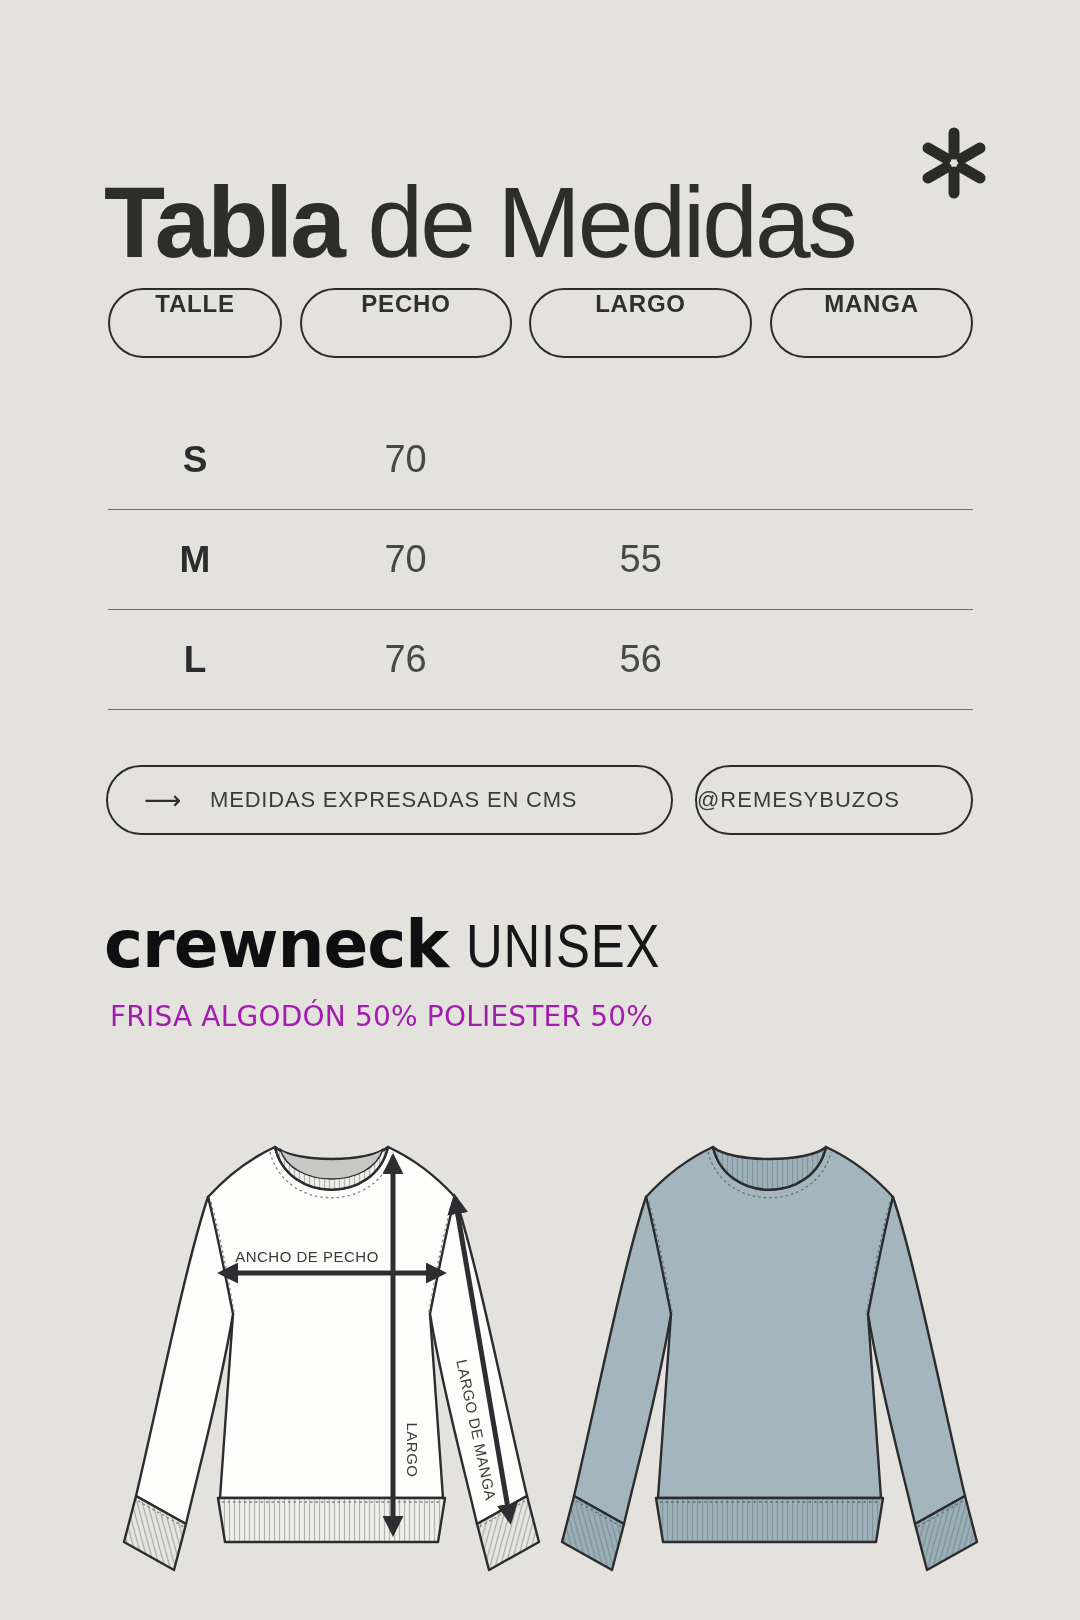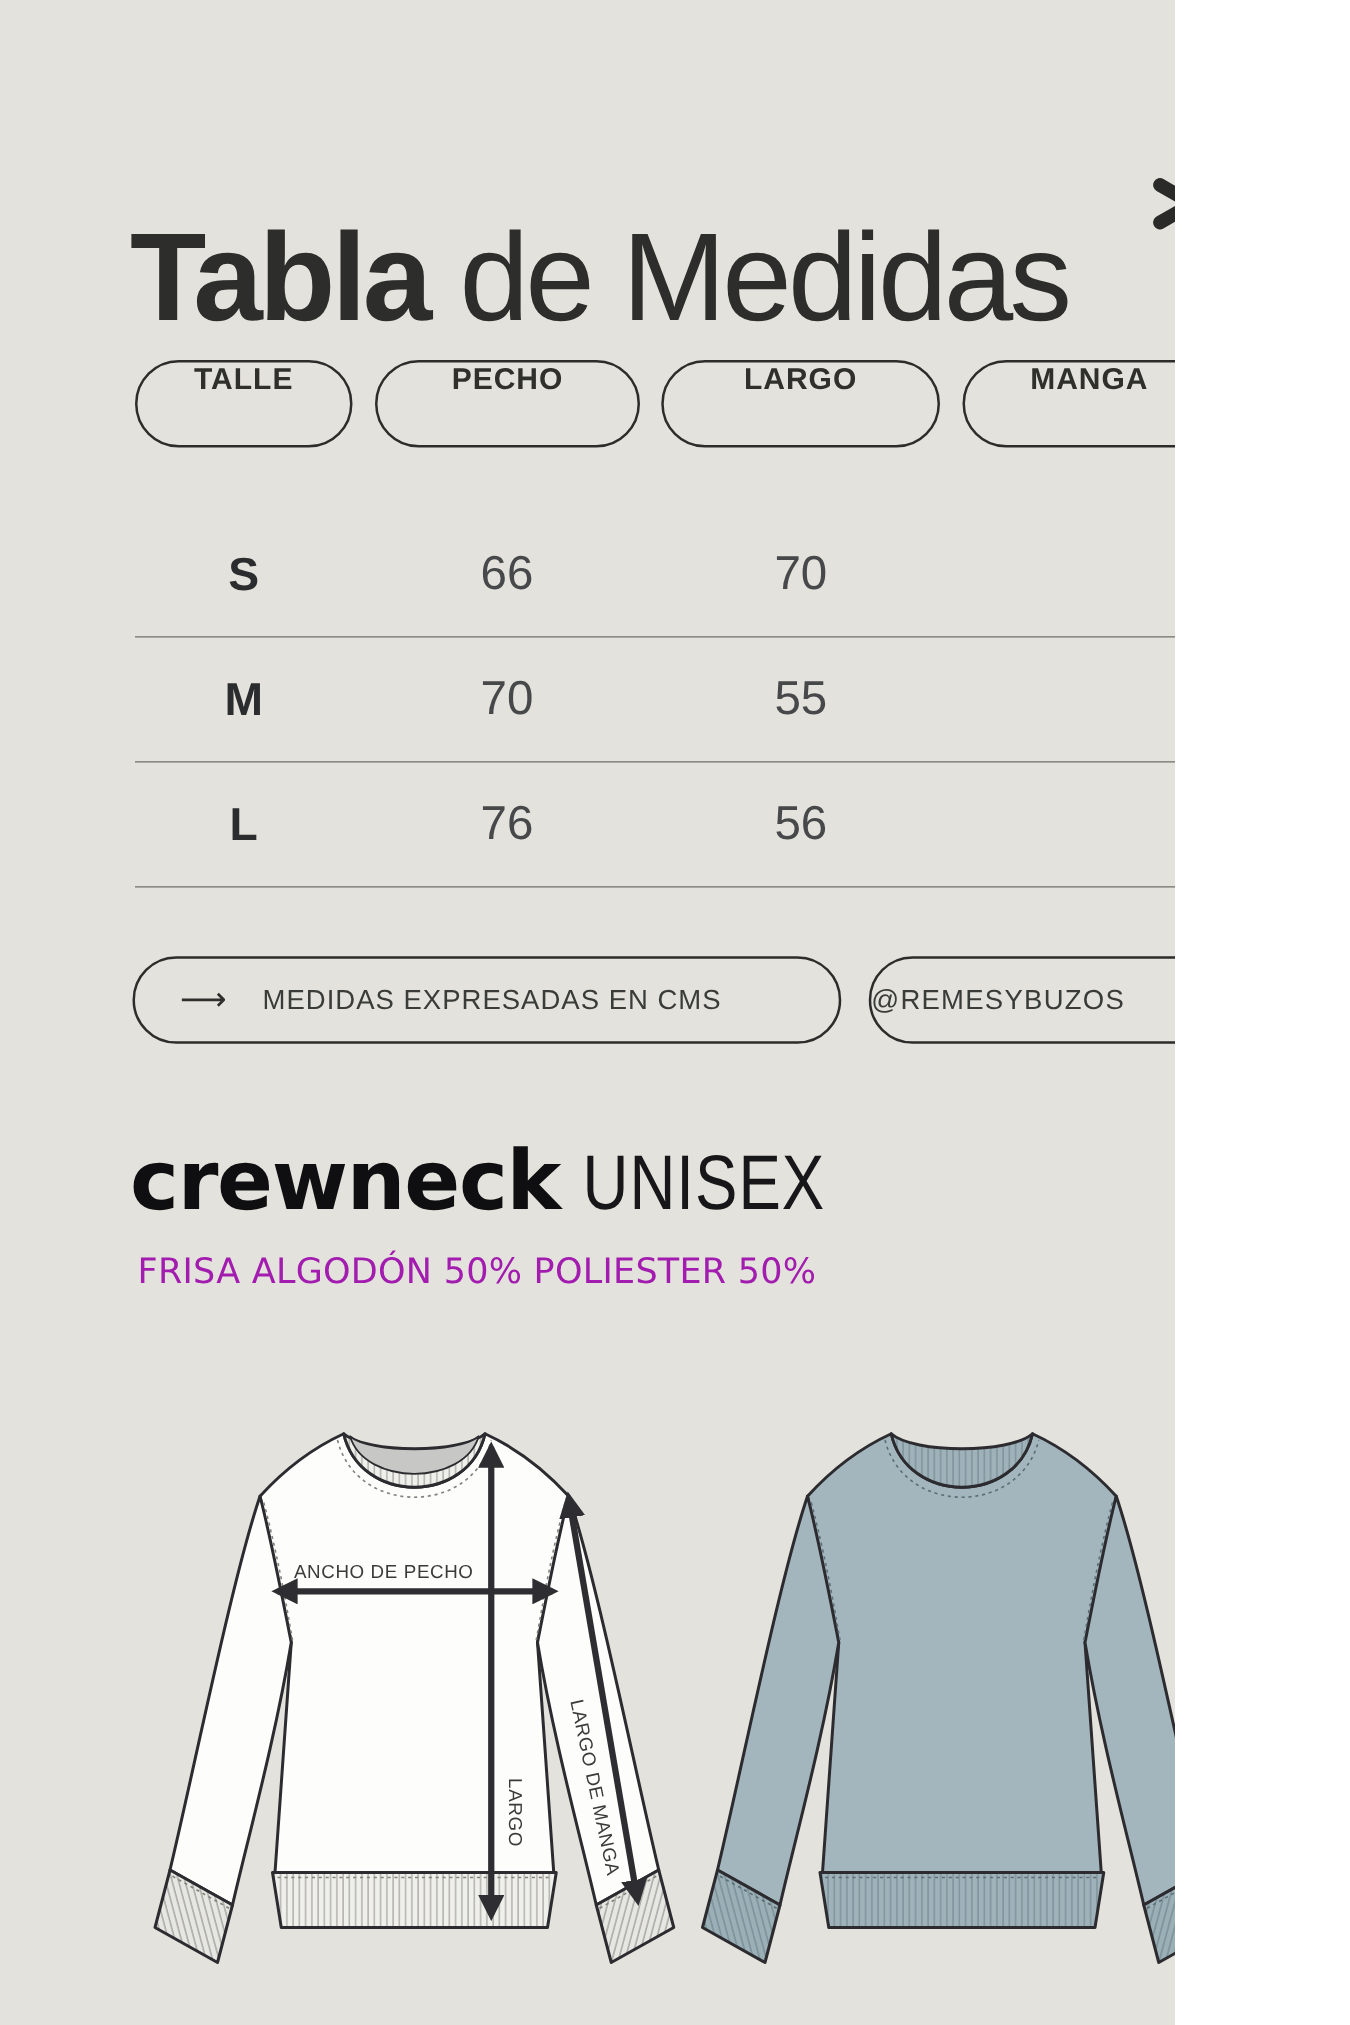--- a/index.html
+++ b/index.html
@@ -1,17 +1,17 @@
 <!DOCTYPE html>
 <html><head>
 <meta charset="utf-8">
 <style>
   html,body{margin:0;padding:0;}
   .canvas{
-    position:relative; width:940px; height:1620px;
+    position:relative; width:1080px; height:1620px;
     background:#e4e2dc; overflow:hidden;
     font-family:"Liberation Sans", sans-serif;
     color:#2c2c2a;
   }
   
   .title{
     position:absolute; left:104px; top:105px;
     font-size:100px; line-height:1; letter-spacing:-3px;
     color:#2d2d2b; white-space:nowrap;
   }
@@ -90,21 +90,20 @@
         <span>LARGO</span>
       </div>
     <div class="pill c3">
         <span>MANGA</span>
       </div>
   </div>
 
   <div class="table">
     <div class="trow">
       <div class="cell size">S</div>
-      <div class="cell">66</div>
       <div class="cell">70</div>
     </div>
     <div class="trow">
       <div class="cell size">M</div>
       <div class="cell">70</div>
       <div class="cell">55</div>
     </div>
     <div class="trow">
       <div class="cell size">L</div>
       <div class="cell">76</div>

